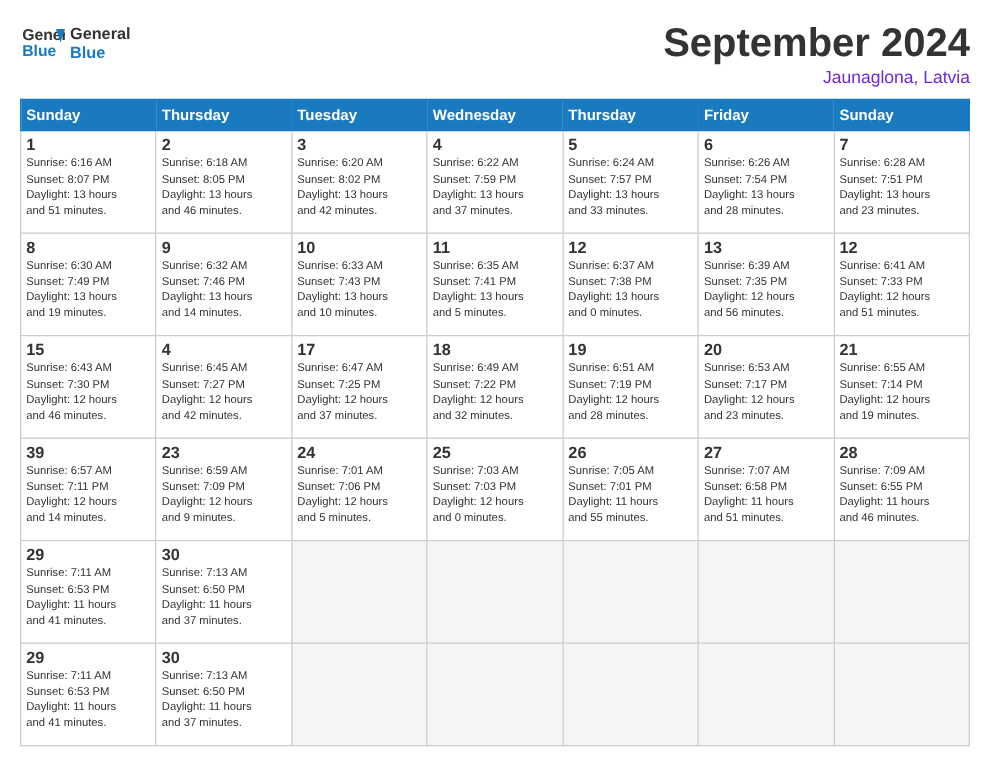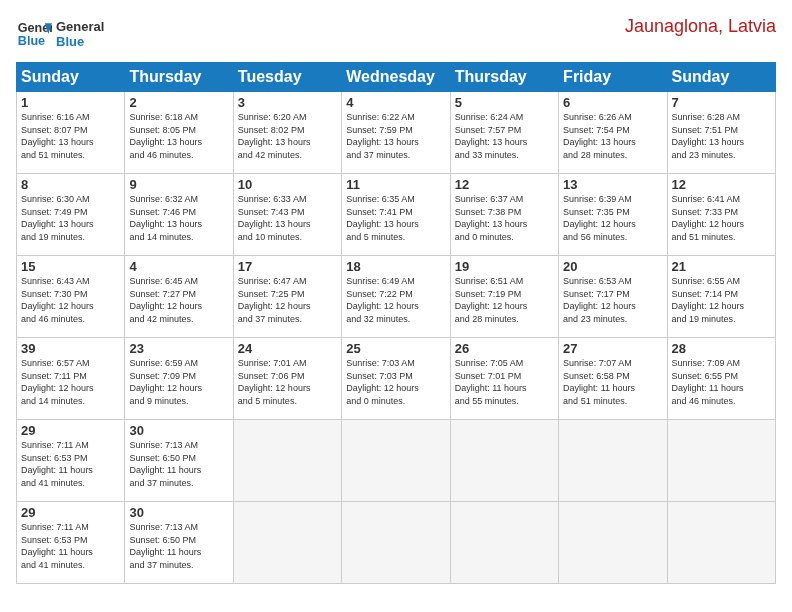--- a/index.html
+++ b/index.html
@@ -33,32 +33,32 @@
     }
     .title-block {
       text-align: right;
     }
     .calendar-title {
       font-size: 32px;
       font-weight: bold;
       color: #333;
     }
     .calendar-subtitle {
-      font-size: 18px;
-      color: #b91c1c;
+      font-size: 14px;
+      color: #6d28d9;
     }
     table {
       width: 100%;
       border-collapse: collapse;
       table-layout: fixed;
     }
     thead tr th {
       background: #1a7abf;
       color: #fff;
-      font-size: 16px;
+      font-size: 12px;
       font-weight: bold;
       padding: 5px 4px;
       text-align: left;
       border: 1px solid #1a7abf;
     }
     tbody tr td {
       border: 1px solid #ccc;
       vertical-align: top;
       padding: 3px 4px;
       font-size: 9.5px;
@@ -92,20 +92,21 @@
         <text x="2" y="18" font-size="14" font-weight="bold" fill="#333">General</text>
         <text x="2" y="32" font-size="14" font-weight="bold" fill="#1a7abf">Blue</text>
         <polygon points="32,8 40,8 36,20" fill="#1a7abf"></polygon>
       </svg>
       <div>
         <div style="font-size:13px;font-weight:bold;color:#333;">General</div>
         <div style="font-size:13px;font-weight:bold;color:#1a7abf;">Blue</div>
       </div>
     </div>
     <div class="title-block">
+      <div class="calendar-title">September 2024</div>
       <div class="calendar-subtitle">Jaunaglona, Latvia</div>
     </div>
   </div>
 
   <table>
     <thead>
       <tr>
         <th>Sunday</th>
         <th>Thursday</th>
         <th>Tuesday</th>

